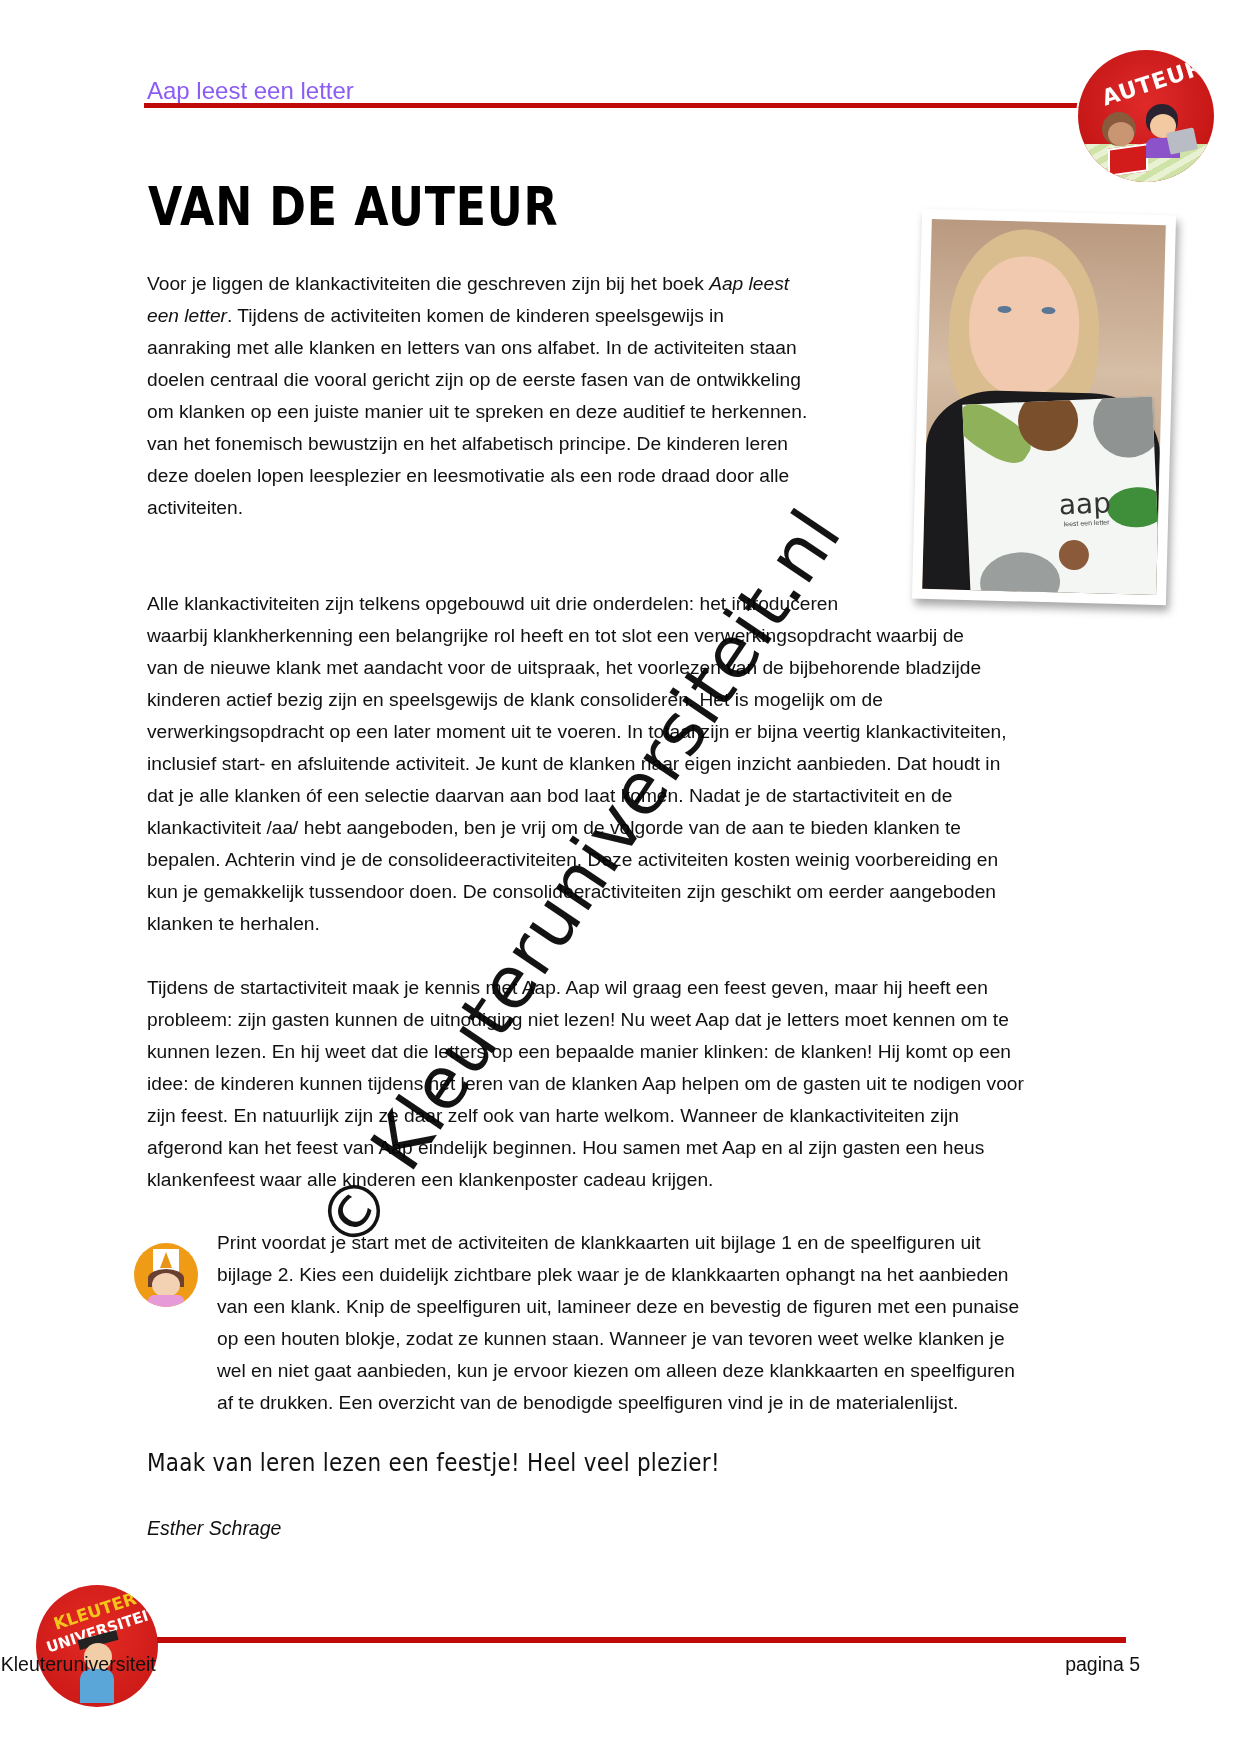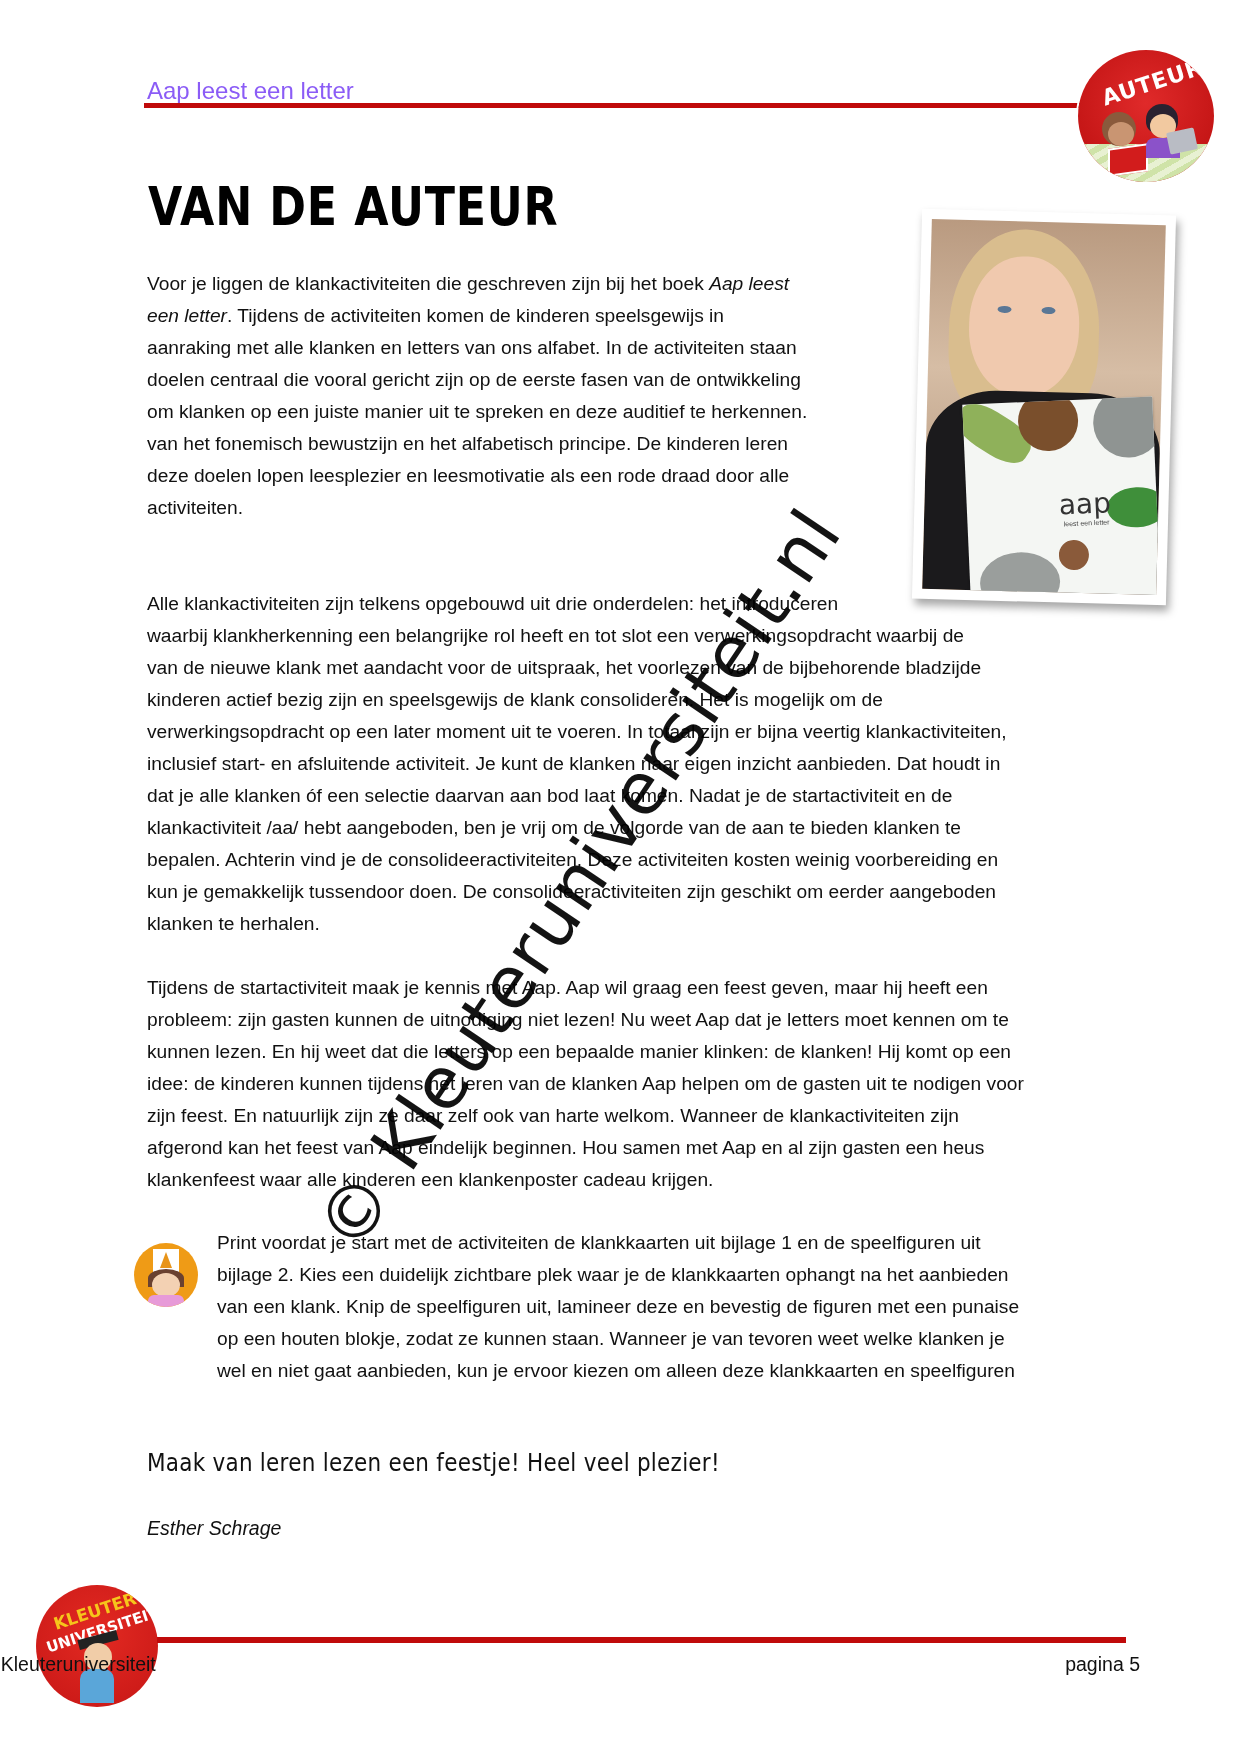--- a/index.html
+++ b/index.html
@@ -167,20 +167,21 @@
   <div class="tip-hair"></div>
   <div class="tip-face"></div>
   <div class="tip-shirt"></div>
 </div>
 <div class="para p4">
   <span class="line">Print voordat je start met de activiteiten de klankkaarten uit bijlage 1 en de speelfiguren uit</span>
   <span class="line">bijlage 2. Kies een duidelijk zichtbare plek waar je de klankkaarten ophangt na het aanbieden</span>
   <span class="line">van een klank. Knip de speelfiguren uit, lamineer deze en bevestig de figuren met een punaise</span>
   <span class="line">op een houten blokje, zodat ze kunnen staan. Wanneer je van tevoren weet welke klanken je</span>
   <span class="line">wel en niet gaat aanbieden, kun je ervoor kiezen om alleen deze klankkaarten en speelfiguren</span>
+  <span class="line">af te drukken. Een overzicht van de benodigde speelfiguren vind je in de materialenlijst.</span>
 </div>
 
 <div class="closing">Maak van leren lezen een feestje! Heel veel plezier!</div>
 <div class="signature">Esther Schrage</div>
 
 <div class="watermark">© Kleuteruniversiteit.nl</div>
 
 <div class="footer-badge">
   <div class="fb-k">KLEUTER</div>
   <div class="fb-u">UNIVERSITEIT</div>

